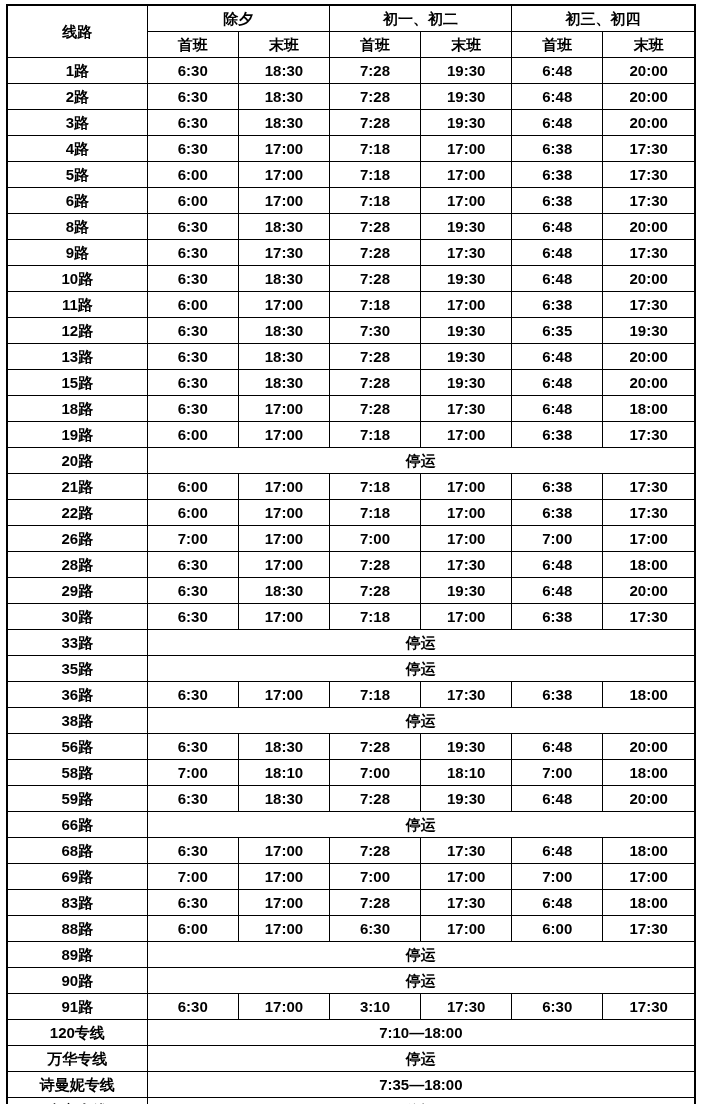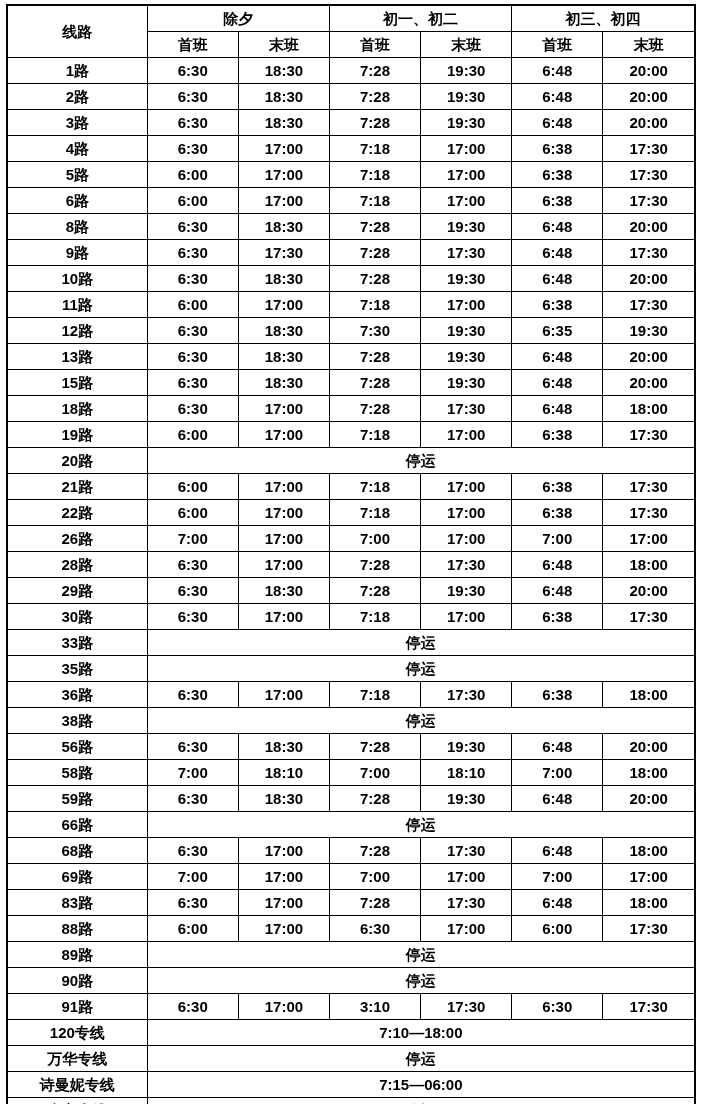--- a/index.html
+++ b/index.html
@@ -395,21 +395,21 @@
         <tr>
           <td class="route-name">120专线</td>
           <td class="span-note" colspan="6">7:10—18:00</td>
         </tr>
         <tr>
           <td class="route-name">万华专线</td>
           <td class="span-note" colspan="6">停运</td>
         </tr>
         <tr>
           <td class="route-name">诗曼妮专线</td>
-          <td class="span-note" colspan="6">7:15—06:00</td>
+          <td class="span-note" colspan="6">7:35—18:00</td>
         </tr>
         <tr>
           <td class="route-name">东宝专线</td>
           <td class="span-note" colspan="6">停运</td>
         </tr>
       </tbody>
   </table>
 </div>
 
 </body></html>

